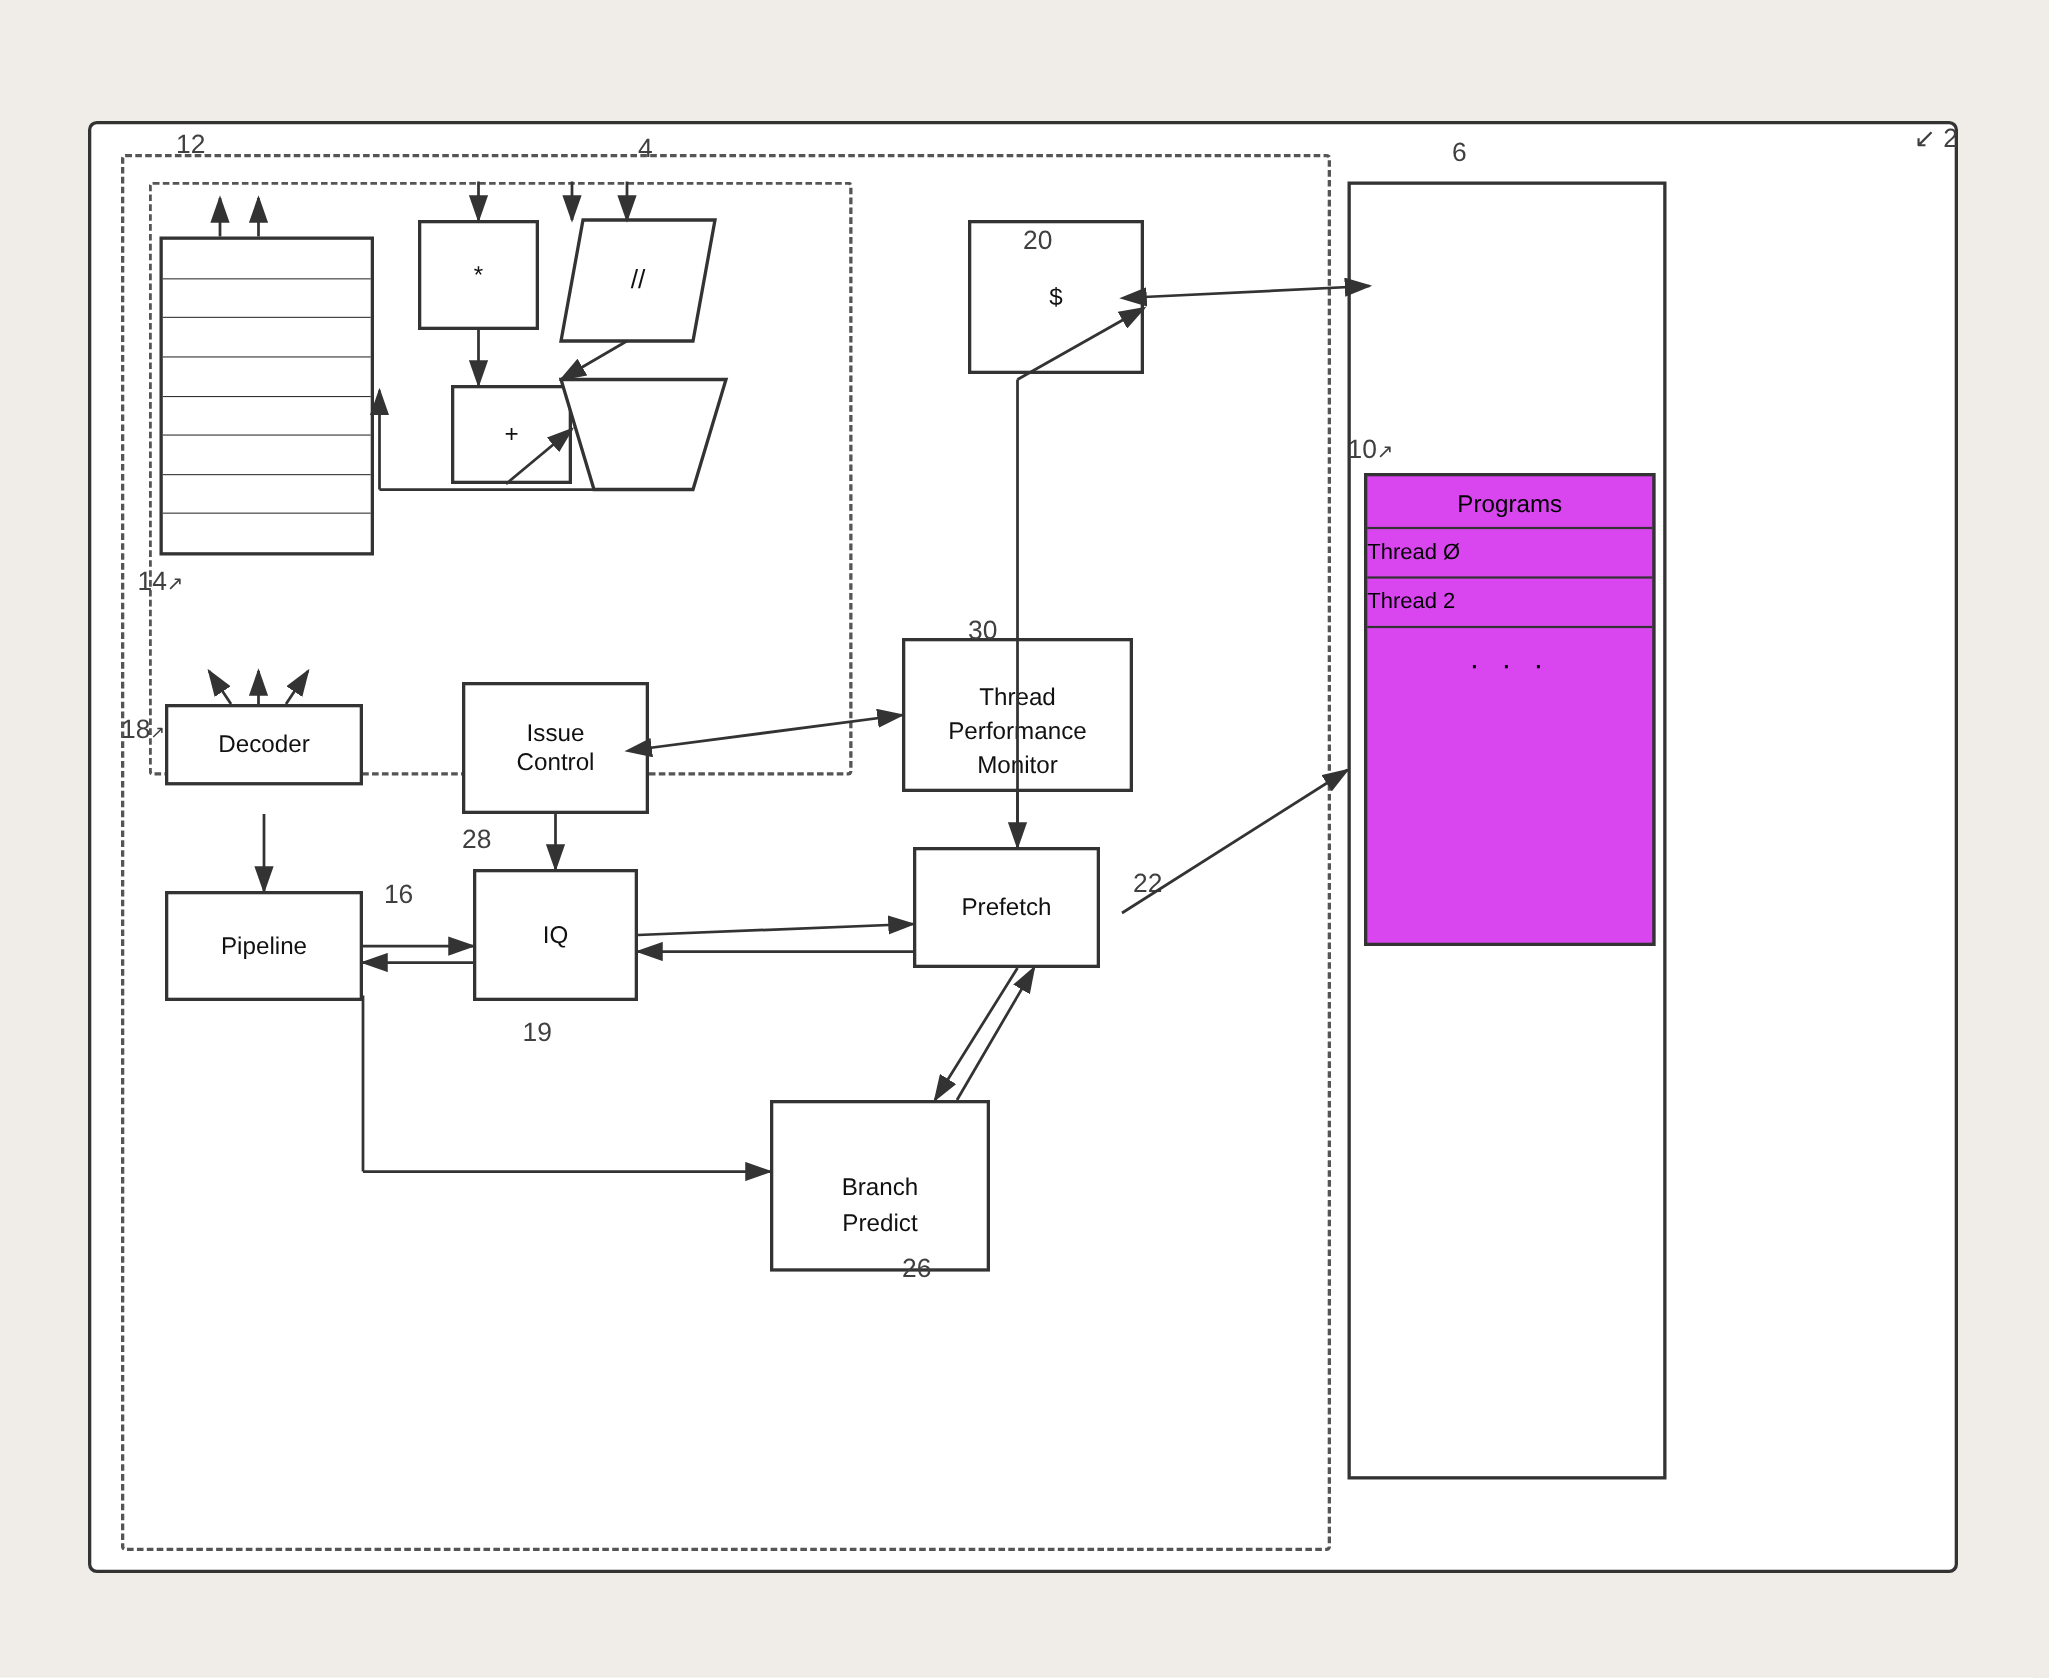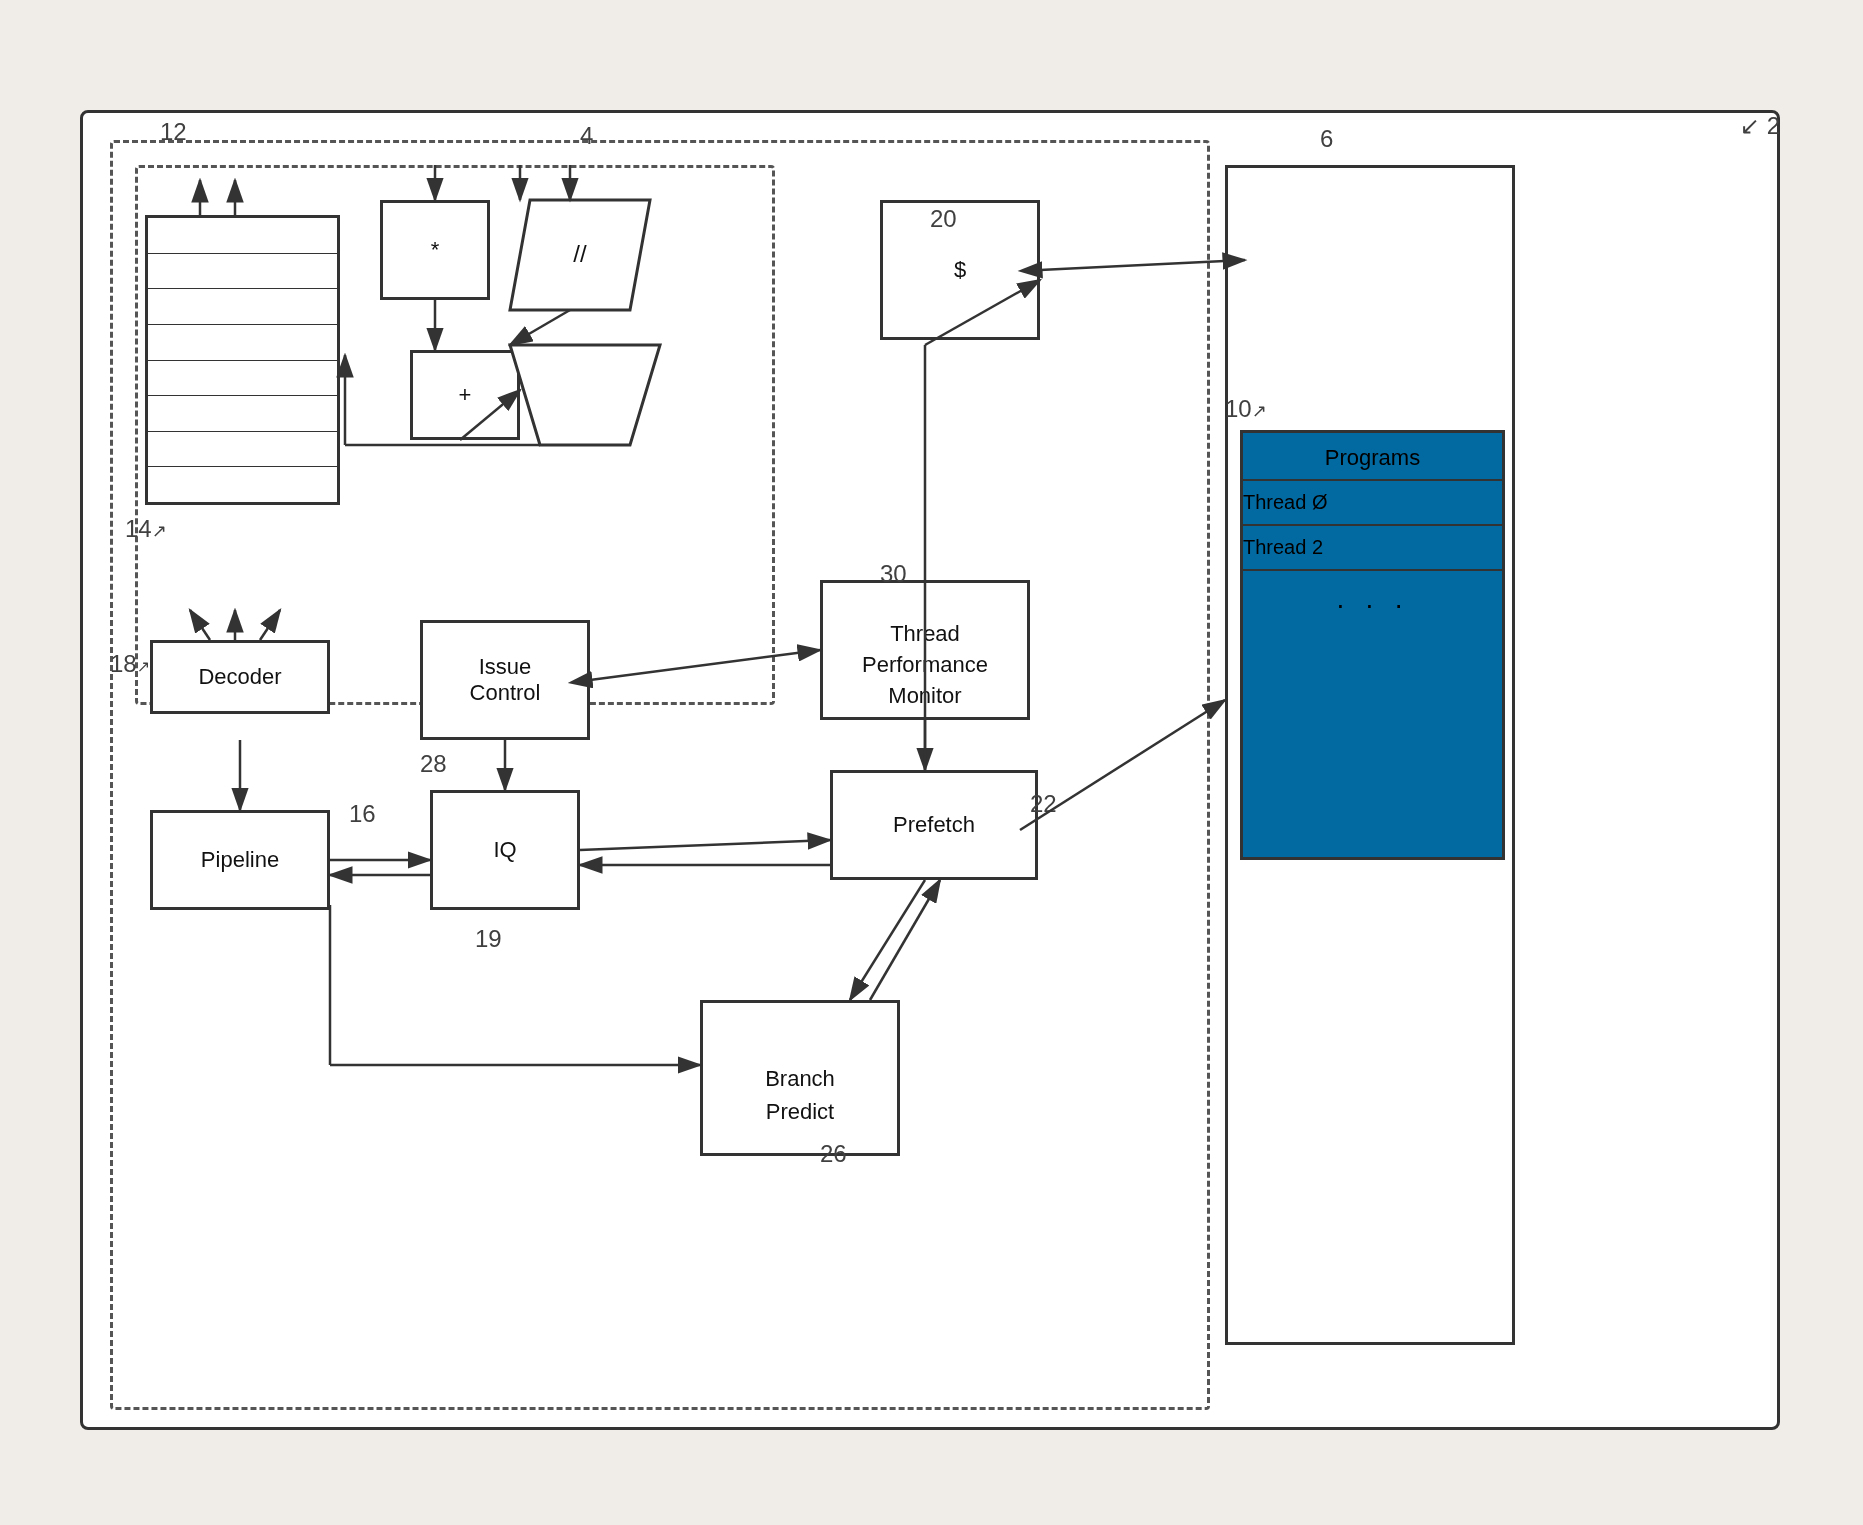--- a/index.html
+++ b/index.html
@@ -112,21 +112,21 @@
       top: 530px;
       left: 760px;
       width: 210px;
       height: 140px;
     }
 
     
     .prefetch-box {
       top: 720px;
       left: 770px;
-      width: 208px;
+      width: 170px;
       height: 110px;
       justify-content: center;
     }
 
     
     .branch-box {
       top: 950px;
       left: 640px;
       width: 200px;
       height: 156px;
@@ -285,21 +285,21 @@
   </div>
 
   <div class="diagram-label" style="top:270px; left:1185px;">
     <span>8</span><span style="font-size:18px;">↗</span>
   </div>
 
   <div style="position:absolute; top:115px; left:1165px; width:290px; height:1180px; border:3px solid #333; background:white;"></div>
 
   <div class="diagram-label" style="top:75px; left:1260px;">6</div>
 
-  <div style="position:absolute; top:380px; left:1180px; width:265px; height:430px; border:3px solid #333; background:#0369a1;">
+  <div style="position:absolute; top:380px; left:1180px; width:265px; height:430px; border:3px solid #333; background:#d946ef;">
     <div class="programs-inner-title">Programs</div>
     <div class="thread-row">Thread Ø</div>
     <div class="thread-row">Thread 2</div>
     <div style="text-align:center; font-size:28px; padding:18px 0; letter-spacing:6px;">· · ·</div>
   </div>
 
   <div class="diagram-label" style="top:345px; left:1165px;">
     <span>10</span><span style="font-size:18px;">↗</span>
   </div>
 

